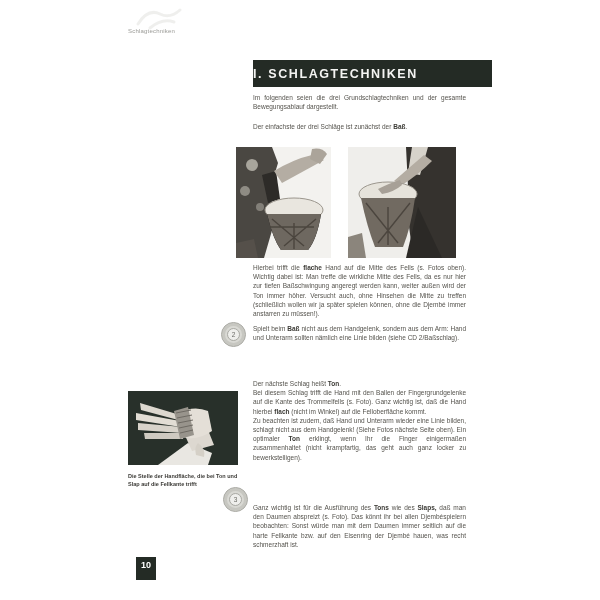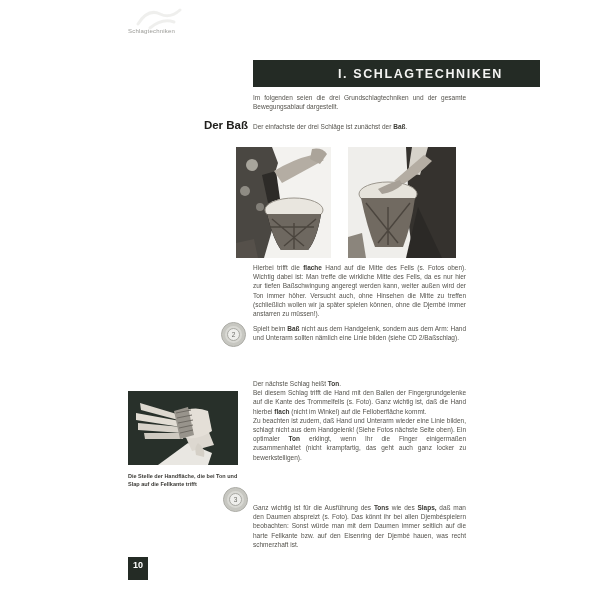--- a/index.html
+++ b/index.html
@@ -6,21 +6,21 @@
   #page{position:relative;width:600px;height:600px;background:#ffffff;overflow:hidden;
         font-family:"Liberation Sans",sans-serif;color:#54524c;}
   .abs{position:absolute;}
 
   
   .running-header{left:128px;top:28px;font-size:6px;color:#9a9a96;letter-spacing:.2px;}
   .watermark{left:130px;top:4px;opacity:.55;}
 
   
   .banner{left:253px;top:60px;width:239px;height:27px;background:#242b25;
-          display:flex;align-items:center;justify-content:center;padding-left:48px;}
+          display:flex;align-items:center;justify-content:flex-start;}
   .banner span{color:#f4f4f2;font-weight:bold;font-size:12.5px;letter-spacing:1.6px;}
 
   
   .col{left:253px;width:213px;font-size:6.5px;line-height:9.2px;text-align:justify;}
   .col p{margin:0 0 9px 0;}
   .col p.tight{margin:0;}
   b{color:#3b3a35;}
 
   
   .sec-head{width:120px;text-align:right;font-weight:bold;font-size:11.5px;color:#21201d;}
@@ -31,21 +31,21 @@
   
   .cd{width:23px;height:23px;border-radius:50%;background:#d9d9d4;border:1px solid #a9a9a3;
       display:flex;align-items:center;justify-content:center;box-shadow:inset 0 0 0 3px #c7c7c1;}
   .cd .hole{width:11px;height:11px;border-radius:50%;background:#efefec;border:1px solid #a9a9a3;
       display:flex;align-items:center;justify-content:center;font-size:6.5px;color:#6a6a64;}
 
   
   .caption{left:128px;top:472px;width:120px;font-size:5.5px;line-height:8px;color:#3c3b37;font-weight:bold;}
 
   
-  .pagenum{left:128px;top:557px;width:20px;height:23px;background:#242b25;
+  .pagenum{left:136px;top:557px;width:20px;height:23px;background:#242b25;
            display:flex;align-items:flex-start;justify-content:center;}
   .pagenum span{color:#ffffff;font-weight:bold;font-size:9px;margin-top:3px;}
 </style>
 </head>
 <body>
 
 <div id="page">
 
   <svg class="abs watermark" width="60" height="28" viewBox="0 0 60 28">
     <path d="M8,20 Q18,4 30,10 Q40,15 50,6 M20,24 Q32,14 44,18" stroke="#e3e3e0" stroke-width="3" fill="none" stroke-linecap="round"></path>
@@ -54,21 +54,20 @@
   <div class="abs running-header">Schlagtechniken</div>
 
   <div class="abs banner">
     <span>I. SCHLAGTECHNIKEN</span>
   </div>
 
   <div class="abs col" style="top:93px;">
     <p class="tight">Im folgenden seien die drei Grundschlagtechniken und der gesamte Bewegungsablauf dargestellt.</p>
   </div>
 
-  <div class="abs sec-head" style="left:128px;top:119px;">Der Baß</div>
 
   <div class="abs col" style="top:122px;">
     <p class="tight"><span>Der einfachste der drei Schläge ist zunächst der </span><b>Baß</b><span>.</span></p>
   </div>
 
   <svg class="abs photo" style="left:236px;top:147px;" width="95" height="111" viewBox="0 0 95 111">
     <rect width="95" height="111" fill="#f3f2ef"></rect>
     <path d="M0,0 L36,0 L42,16 L34,42 L37,80 L28,111 L0,111 Z" fill="#4a4742"></path>
     <circle cx="16" cy="18" r="6" fill="#c8c4bb" opacity="0.75"></circle>
     <circle cx="9" cy="44" r="5" fill="#c8c4bb" opacity="0.55"></circle>

